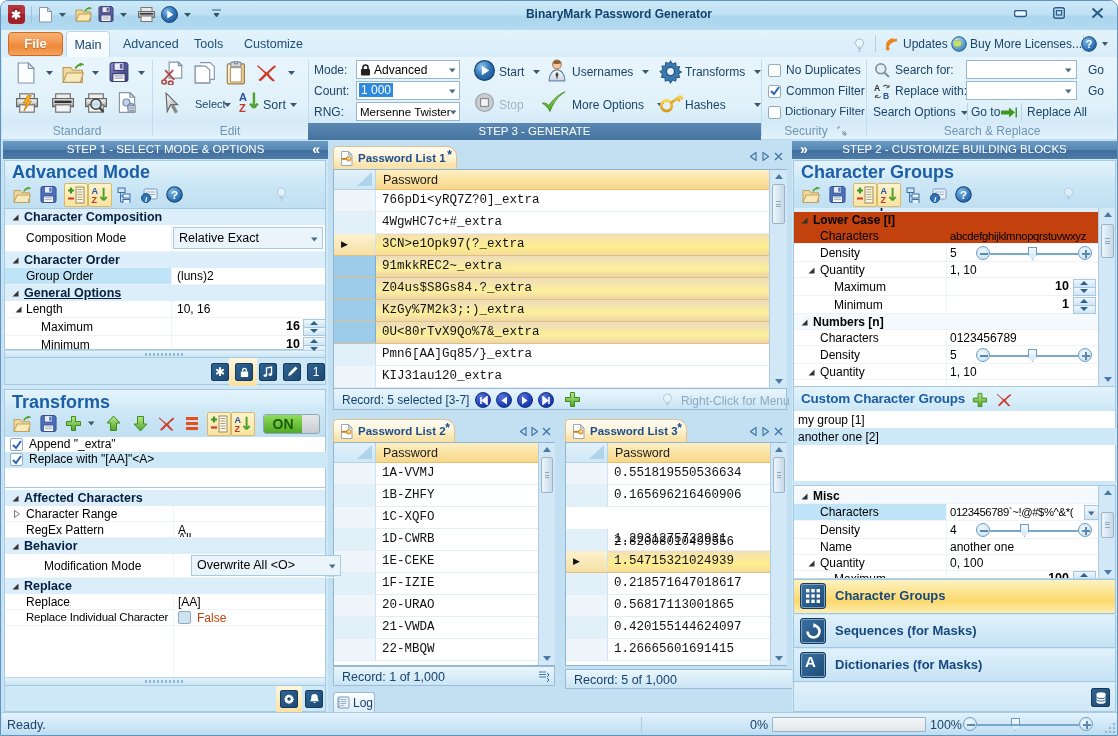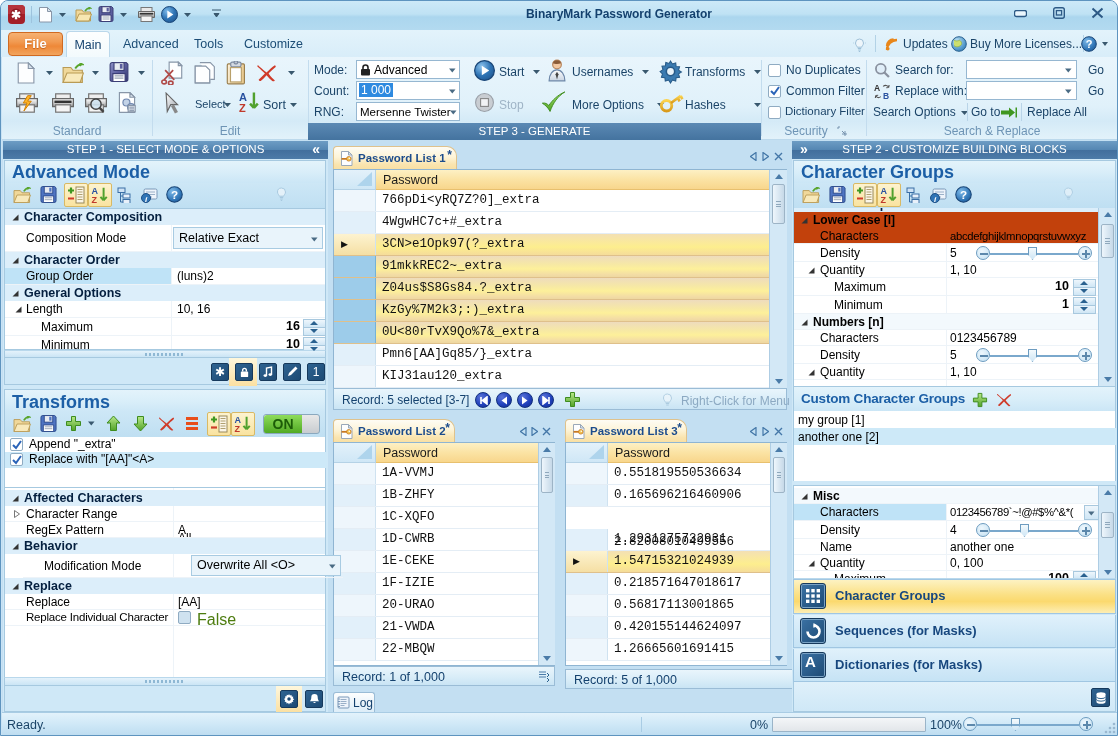--- a/index.html
+++ b/index.html
@@ -865,21 +865,21 @@
         </div>
       <div class="abs" style="left:0; top:59px; width:320px; height:17px; border-bottom:1px solid #edf3f8;">
         <div class="abs" style="left:0; top:0; width:166px; height:16px; background:#bfe3f7;"></div>
         <span style="position:absolute; left:21px; top:1px; font-size:12px; color:#000;">Group Order</span>
         <span style="position:absolute; left:172px; top:1px; font-size:12px; color:#000;">(luns)2</span>
       </div>
       <div class="abs pgroup" style="left:0; top:76px; width:320px; height:16px; font-size:12.5px;">
         <svg class="abs" style="left:7px; top:5px;" width="7" height="7">
             <path d="M6.5 0.5 v6 h-6 z" fill="#333"></path>
           </svg>
-        <span style="position:absolute; left:19px; top:1px;">General Options</span>
+        <span style="position:absolute; left:19px; top:1px;text-decoration:underline;">General Options</span>
         </div>
       <div class="abs" style="left:0; top:92px; width:320px; height:17px; border-bottom:1px solid #edf3f8;">
         <svg class="abs" style="left:10px; top:5px;" width="7" height="7">
             <path d="M6.5 0.5 v6 h-6 z" fill="#333"></path>
           </svg>
         <span style="position:absolute; left:21px; top:1px; font-size:12px; color:#000;">Length</span>
         <span style="position:absolute; left:172px; top:1px; font-size:12px; color:#000;">10, 16</span>
       </div>
       <div class="abs" style="left:0; top:109px; width:320px; height:18px; border-bottom:1px solid #edf3f8;">
         <span style="position:absolute; left:36px; top:2px; font-size:12px; color:#000;">Maximum</span>
@@ -1032,21 +1032,21 @@
           </svg>
         <span style="position:absolute; left:19px; top:1px;">Replace</span>
         </div>
       <div class="abs" style="left:0; top:106px; width:320px; height:16px; border-bottom:1px solid #edf3f8;">
         <span style="position:absolute; left:21px; top:1px; font-size:12px; color:#000;">Replace</span>
         <span style="position:absolute; left:173px; top:1px; font-size:12px; color:#000;">[AA]</span>
       </div>
       <div class="abs" style="left:0; top:122px; width:320px; height:16px; border-bottom:1px solid #edf3f8;">
         <span style="position:absolute; left:21px; top:1px; font-size:11.5px; letter-spacing:-0.2px; color:#000;">Replace Individual Character</span>
         <span class="cbx" style="left:173px; top:1px; background:#cfe2f0;"></span>
-        <span style="position:absolute; left:192px; top:1px; font-size:16px; color:#4d7c0f;">False</span>
+        <span style="position:absolute; left:192px; top:1px; font-size:12px; color:#c2410c;">False</span>
       </div>
     </div>
     <div class="abs splitter" style="left:1px; top:536px; width:322px; height:9px;"></div>
     <div class="abs" style="left:1px; top:545px; width:322px; height:26px; border:1px solid #a6c9e0; border-top:none;">
       <div class="abs" style="left:271px; top:0px; width:26px; height:26px; background:linear-gradient(#fef7dd,#fbe0a2);"></div>
       <div class="dbtn" style="left:275px; top:4px;"><svg width="12" height="12" viewBox="0 0 24 24" style="margin-top:2px;">
             <path d="M12 2 l1.8 2.8 3.2-1 0.4 3.3 3.3 0.4 -1 3.2 2.8 1.8 -2.8 1.8 1 3.2 -3.3 0.4 -0.4 3.3 -3.2-1 -1.8 2.8 -1.8-2.8 -3.2 1 -0.4-3.3 -3.3-0.4 1-3.2 L2 12 l2.8-1.8 -1-3.2 3.3-0.4 0.4-3.3 3.2 1 z" fill="#fff"></path>
             <circle cx="12" cy="12" r="3.5" fill="#1d4a74"></circle>
           </svg></div>
       <div class="dbtn" style="left:300px; top:4px;">

